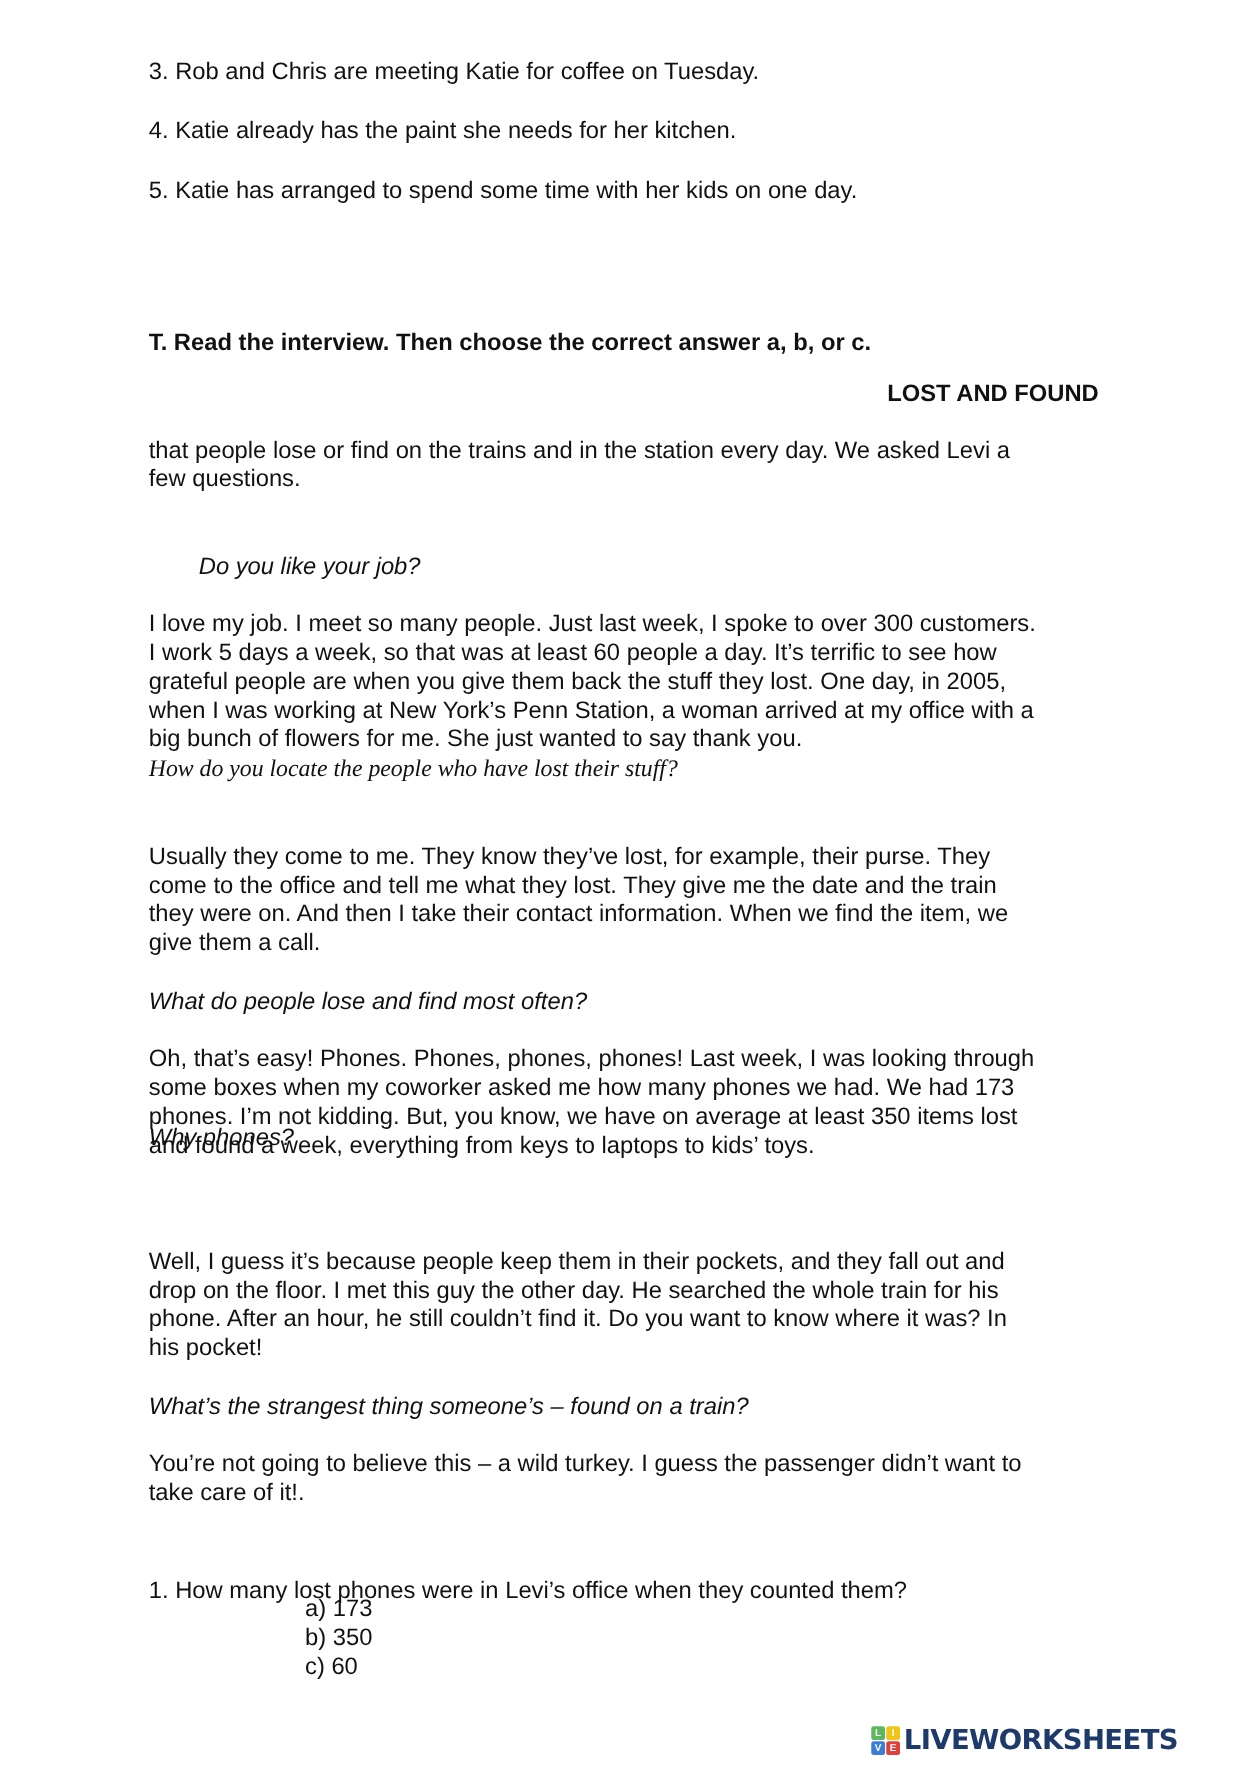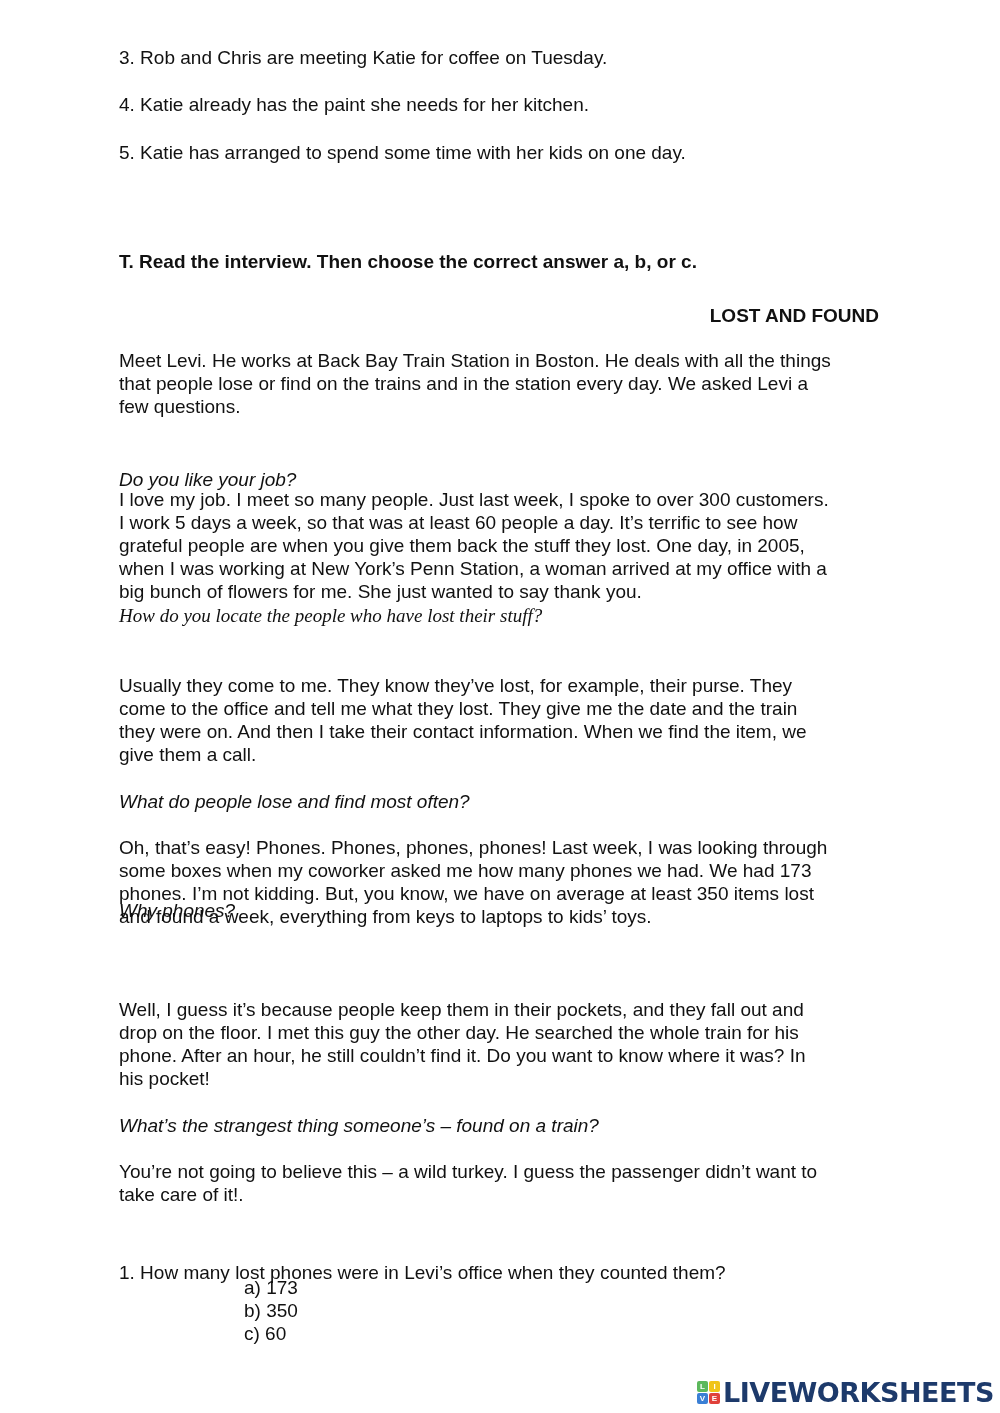--- a/index.html
+++ b/index.html
@@ -24,43 +24,42 @@
   .logo-grid {
     display: grid; grid-template-columns: 11px 11px; grid-template-rows: 11px 11px;
     gap: 1px; margin-right: 3px;
   }
   .logo-grid span {
     display: flex; align-items: center; justify-content: center;
     font-size: 8px; font-weight: bold; color: #ffffff; border-radius: 2px; line-height: 11px;
   }
   .logo-text {
     font-family: "DejaVu Sans", sans-serif; font-weight: bold;
-    font-size: 27px; color: #1d3a6b; letter-spacing: -0.5px;
+    font-size: 22px; color: #1d3a6b; letter-spacing: -0.5px;
   }
 </style>
 </head>
 <body>
 
 <div class="page">
 
   <div class="abs" style="top:46px;">3. Rob and Chris are meeting Katie for coffee on Tuesday.</div>
   <div class="abs" style="top:93px;">4. Katie already has the paint she needs for her kitchen.</div>
   <div class="abs" style="top:141px;">5. Katie has arranged to spend some time with her kids on one day.</div>
 
-  <div class="abs bold" style="top:250px;">T. Read the interview. Then choose the correct answer a, b, or c.</div>
+  <div class="abs bold" style="top:263px;">T. Read the interview. Then choose the correct answer a, b, or c.</div>
 
   <div class="abs bold center" style="top:304px;">LOST AND FOUND</div>
 
   <div class="para" style="top:349px;">
-    <span class="ln">Meet Levi. He works at Back Bay Train Station in Boston. He deals with all the things</span>
     <span class="ln">that people lose or find on the trains and in the station every day. We asked Levi a</span>
     <span class="ln">few questions.</span>
   </div>
 
-  <div class="abs italic" style="top:468px;">Do you like your job?</div>
+  <div class="abs italic" style="top:442px;margin-left:40px;">Do you like your job?</div>
   <div class="para" style="top:488px;">
     <span class="ln">I love my job. I meet so many people. Just last week, I spoke to over 300 customers.</span>
     <span class="ln">I work 5 days a week, so that was at least 60 people a day. It’s terrific to see how</span>
     <span class="ln">grateful people are when you give them back the stuff they lost. One day, in 2005,</span>
     <span class="ln">when I was working at New York’s Penn Station, a woman arrived at my office with a</span>
     <span class="ln">big bunch of flowers for me. She just wanted to say thank you.</span>
   </div>
 
   <div class="abs italic" style="top:604px;font-family:Liberation Serif, serif;">How do you locate the people who have lost their stuff?</div>
   <div class="para" style="top:674px;">

